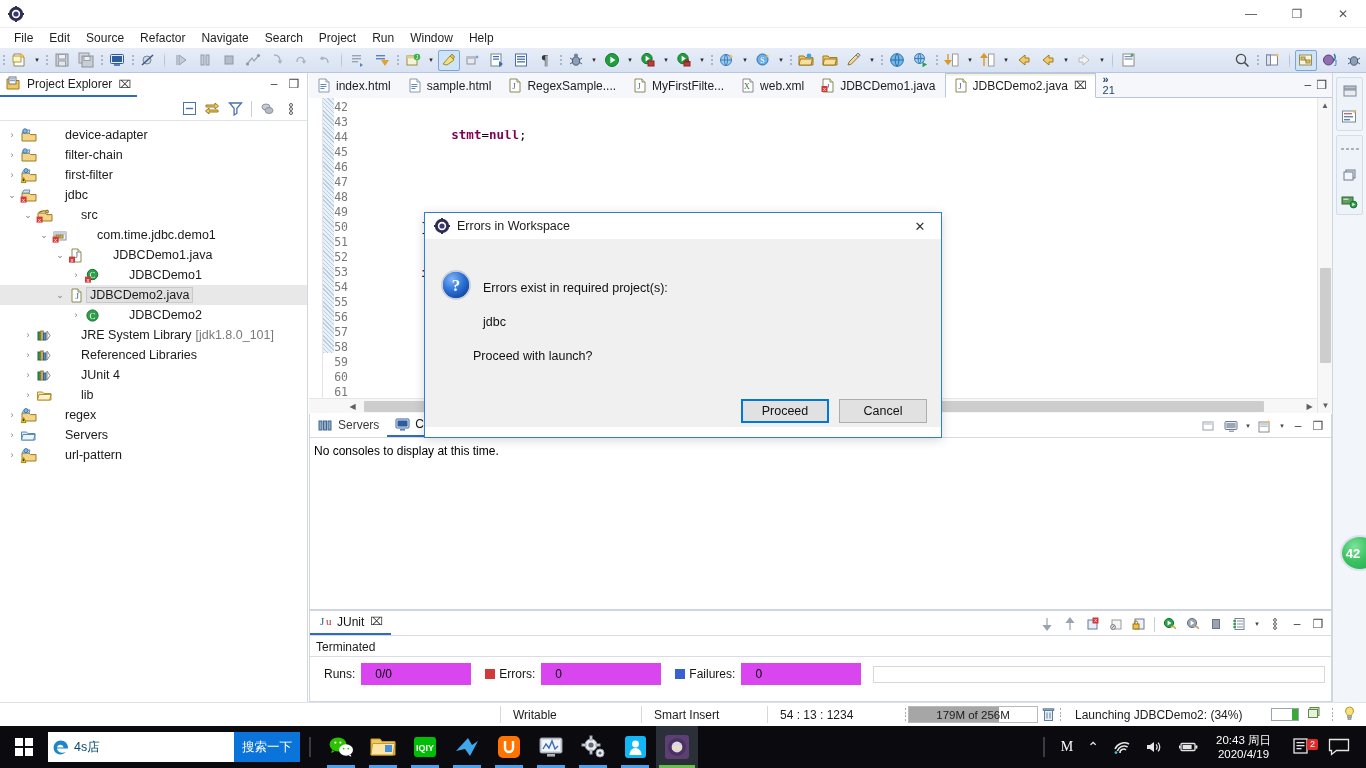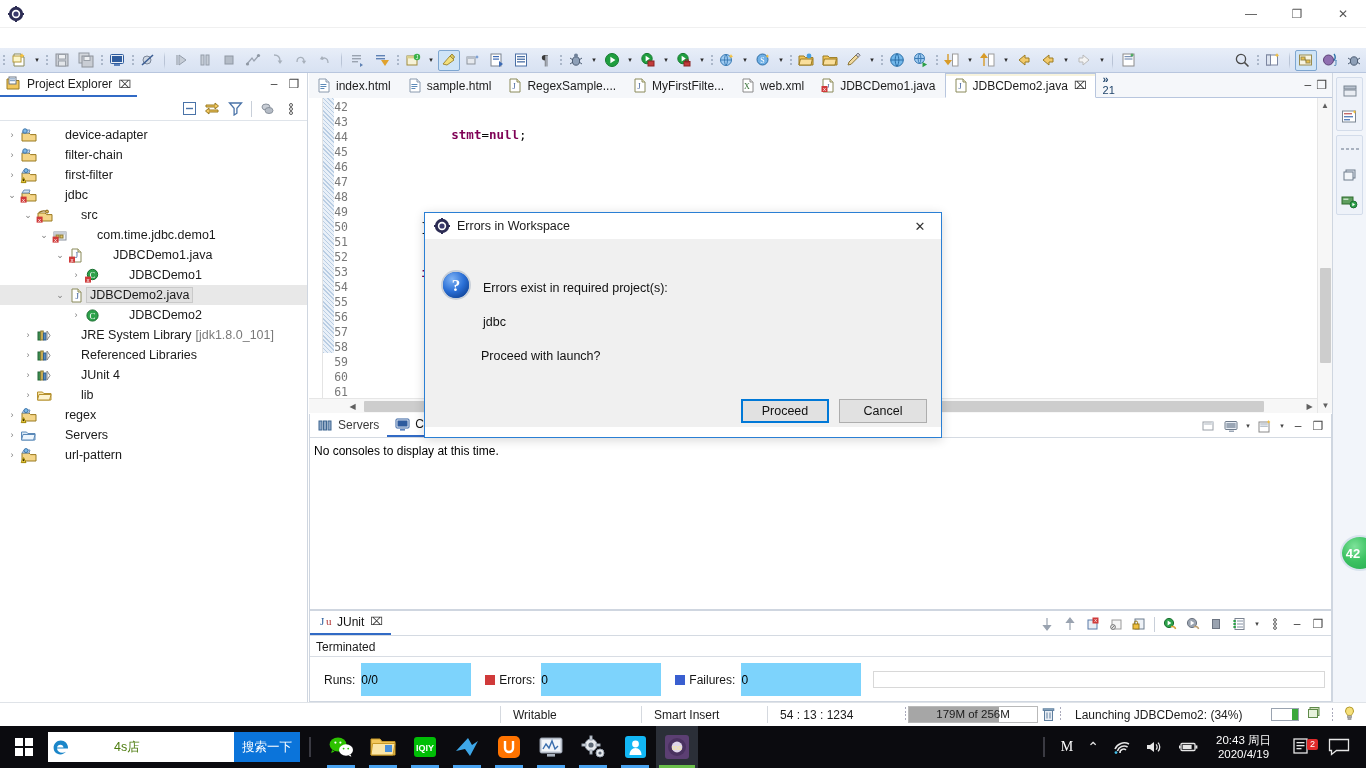--- a/index.html
+++ b/index.html
@@ -137,21 +137,21 @@
   .console-body { padding:6px 4px 0 4px; font-size:12px; color:#000000; }
 
   
   .junit-panel { position:absolute; left:309px; top:610px; width:1023px; height:92px; background:#fff; border:1px solid #cfd6e0; }
   .junit-tabs { height:25px; display:flex; align-items:flex-end; position:relative; border-bottom:1px solid #d4dae2; background:#fff;}
   .junit-tab { display:flex; align-items:center; height:25px; padding:0 8px; font-size:12px; color:#141414; border-bottom:2px solid #316ac5;}
   .junit-tools { position:absolute; right:4px; top:3px; display:flex; align-items:center; gap:3px;}
   .junit-status { padding:4px 6px 2px 6px; font-size:12px; color:#1a1a1a; border-bottom:1px solid #d8dde4;}
   .junit-counts { display:flex; align-items:center; padding:6px 6px 0 14px; font-size:12px; gap:0px; }
   .jc-label { color:#161616; }
-  .jc-val { background:#7dd3fc; height:33px; display:flex; align-items:center; padding:0 0; min-width:60px; }
+  .jc-val { background:#d946ef; height:22px; display:flex; align-items:center; padding:0 14px; min-width:60px; }
   .jc-bar { flex:1; height:17px; background:#ffffff; border:1px solid #d8d8d8; margin-left:12px; }
 
   
   .fastbar { position:absolute; right:0; top:73px; width:34px; height:661px; background:#f2f5fa; border-left:1px solid #cfd6e0; }
   .fbsec { margin:4px 3px; background:#eef2f9; border:1px solid #d3dcea; border-radius:2px; padding:3px 0; display:flex; flex-direction:column; align-items:center; gap:6px; }
   .fbico { width:22px; height:20px; display:flex; align-items:center; justify-content:center; position:relative; }
 
   
   .badge-circle {
     position:absolute; right:0px; top:535px; width:34px; height:36px; overflow:hidden;
@@ -164,21 +164,21 @@
     padding-right:14px;
   }
 
   
   .statusbar {
     position:absolute; left:0; top:702px; width:1366px; height:24px;
     background:#ffffff; border-top:1px solid #dfe3e8; display:flex; align-items:center; font-size:12px; color:#1c1c1c;
   }
   .sb-sep { width:1px; height:17px; background:#d5d9df; }
   .sb-cell { padding:0 12px; white-space:nowrap; }
-  .mem-wrap { display:flex; margin-left:10px; }
+  .mem-wrap { display:flex; align-items:center; margin-left:10px; }
   .mem-dots { width:5px; height:16px; display:flex; flex-direction:column; justify-content:space-evenly; align-items:center; }
   .mem-dots i { width:1px; height:2px; background:#aab; }
   .mem-bar { width:130px; height:17px; border:1px solid #b9b9b9; background:#fff; position:relative; display:flex; align-items:center; justify-content:center; }
   .mem-fill { position:absolute; left:0; top:0; bottom:0; width:70%; background:#a6a6a6; }
   .mem-txt { position:relative; font-size:11.5px; color:#1b1b1b; }
   .trash { width:20px; height:18px; display:flex; align-items:center; justify-content:center; }
 
   
   .taskbar { position:absolute; left:0; top:726px; width:1366px; height:42px; background:#0b0b0f; display:flex; align-items:center; }
   .start { width:48px; height:42px; display:flex; align-items:center; justify-content:center; }
@@ -199,21 +199,21 @@
   
   .dlg-shadow { position:absolute; left:424px; top:212px; width:518px; height:226px; background:#ffffff; border:1px solid #2a7fd4; box-shadow:0 2px 10px rgba(0,0,0,0.16); }
   .dlg-title { height:26px; display:flex; align-items:center; background:#ffffff; }
   .dlg-title .di { width:16px; height:16px; margin:0 7px 0 9px; position:relative; }
   .dlg-title .dt { font-size:12.5px; color:#1b1b1b; }
   .dlg-close { margin-left:auto; width:42px; height:26px; display:flex; align-items:center; justify-content:center; color:#333; font-size:13px; }
   .dlg-body { height:166px; background:#f0f0f0; position:relative; }
   .dlg-qicon { position:absolute; left:15px; top:30px; width:32px; height:32px; }
   .dlg-l1 { position:absolute; left:58px; top:42px; font-size:12.5px; color:#111; }
   .dlg-l2 { position:absolute; left:58px; top:76px; font-size:12.5px; color:#111; }
-  .dlg-l3 { position:absolute; left:56px; top:110px; font-size:12.5px; color:#111; }
+  .dlg-l3 { position:absolute; left:48px; top:110px; font-size:12.5px; color:#111; }
   .dlg-check { position:absolute; left:14px; top:157px; display:flex; align-items:center; font-size:12.5px; color:#111; }
   .dlg-check .cb { width:13px; height:13px; border:1px solid #767676; background:#fff; margin-right:4px; }
   .dlg-foot { height:32px; background:#f0f0f0; display:flex; align-items:center; justify-content:flex-end; padding-right:14px; gap:10px; position:relative; top:-10px;}
   .dbtn { min-width:88px; height:24px; font-size:12.5px; display:flex; align-items:center; justify-content:center; background:#e1e1e1; border:1px solid #adadad; color:#111; }
   .dbtn.default { background:#e1e1e1; border:2px solid #0078d7; }
 </style>
 </head>
 <body>
 
 <div id="app">
@@ -232,20 +232,32 @@
           </g>
         </svg>
     </div>
     <div class="win-ctrls">
       <div class="win-btn">—</div>
       <div class="win-btn">❐</div>
       <div class="win-btn close">✕</div>
     </div>
   </div>
 
+  <div class="menubar">
+    <div class="menu-item">File</div>
+    <div class="menu-item">Edit</div>
+    <div class="menu-item">Source</div>
+    <div class="menu-item">Refactor</div>
+    <div class="menu-item">Navigate</div>
+    <div class="menu-item">Search</div>
+    <div class="menu-item">Project</div>
+    <div class="menu-item">Run</div>
+    <div class="menu-item">Window</div>
+    <div class="menu-item">Help</div>
+  </div>
 
   <div class="toolbar">
     <div class="tdots">
         <i></i>
         <i></i>
         <i></i>
       </div>
     <div class="tbtn">
       <svg width="16" height="16" viewBox="0 0 16 16">
           <path d="M3 2h7l3 3v9H3z" fill="#fff" stroke="#8a8a5a"></path>
@@ -1366,21 +1378,21 @@
           <rect x="10" y="10" width="8" height="8" fill="#ffffff"></rect>
         </svg>
     </div>
     <div class="search-box">
       <span class="eicon">
         <svg width="20" height="20" viewBox="0 0 20 20">
             <path d="M17 11c0-4.4-3.2-7.4-7.2-7.4C5.6 3.6 2.6 7 2.6 10.8c0 3.8 2.8 6.6 6.6 6.6 2.6 0 4.6-1.2 5.6-2.6-1 .6-2.2 1-3.6 1-2.8 0-5-1.8-5.2-4.2h11z" fill="#1b86c9"></path>
             <path d="M6 10.6c.2-1.6 1.6-2.8 3.4-2.8 1.8 0 3 1.2 3.1 2.8z" fill="#ffffff"></path>
           </svg>
       </span>
-      <span style="font-size:12.5px;color:#4d7c0f;margin-left:40px;">4s店</span>
+      <span style="font-size:12.5px;color:#0c4a6e;">4s店</span>
     </div>
     <div class="search-btn">搜索一下</div>
     <div class="tb-div"></div>
 
     <div class="tbapp running">
       <svg width="26" height="24" viewBox="0 0 26 24">
           <ellipse cx="10" cy="9.5" rx="8.4" ry="7" fill="#2dc100"></ellipse>
           <path d="M4 15l-.8 3 3.4-1.6z" fill="#2dc100"></path>
           <ellipse cx="18" cy="15" rx="7" ry="5.8" fill="#ffffff"></ellipse>
           <path d="M22.6 19.4l.8 2.4-2.8-1.2z" fill="#ffffff"></path>

